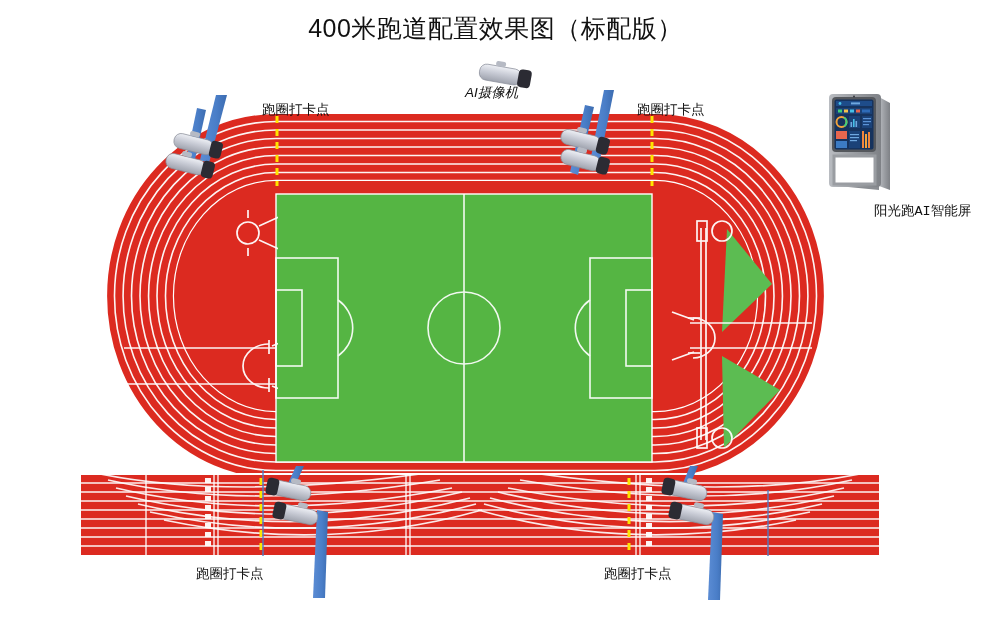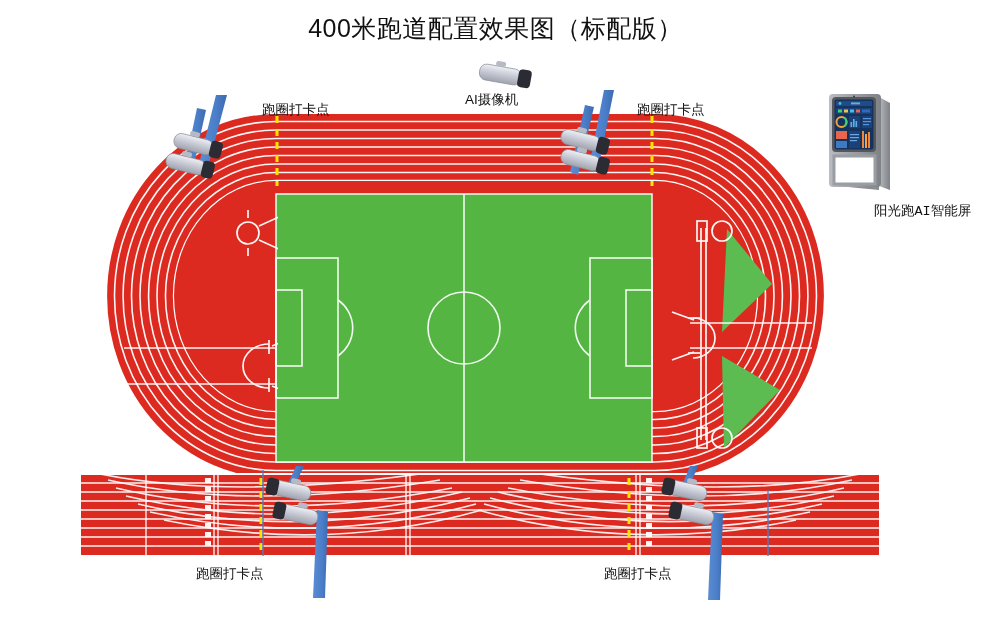--- a/index.html
+++ b/index.html
@@ -31,21 +31,21 @@
     letter-spacing: 0.5px;
     white-space: nowrap;
   }
   .lbl {
     position: absolute;
     font-size: 13.5px;
     color: #111111;
     white-space: nowrap;
   }
   #lbl-tl  { left: 262px; top: 101px; }
-  #lbl-tc  { left: 465px; top: 91px; }
+  #lbl-tc  { left: 465px; top: 84px; font-style: italic; }
   #lbl-tr  { left: 637px; top: 101px; }
   #lbl-bl  { left: 196px; top: 565px; }
   #lbl-br  { left: 604px; top: 565px; }
   #lbl-kiosk { left: 874px; top: 202px; font-family: Liberation Mono, monospace; }
 
   svg.layer {
     position: absolute;
     left: 0; top: 0;
     width: 991px;
     height: 623px;

